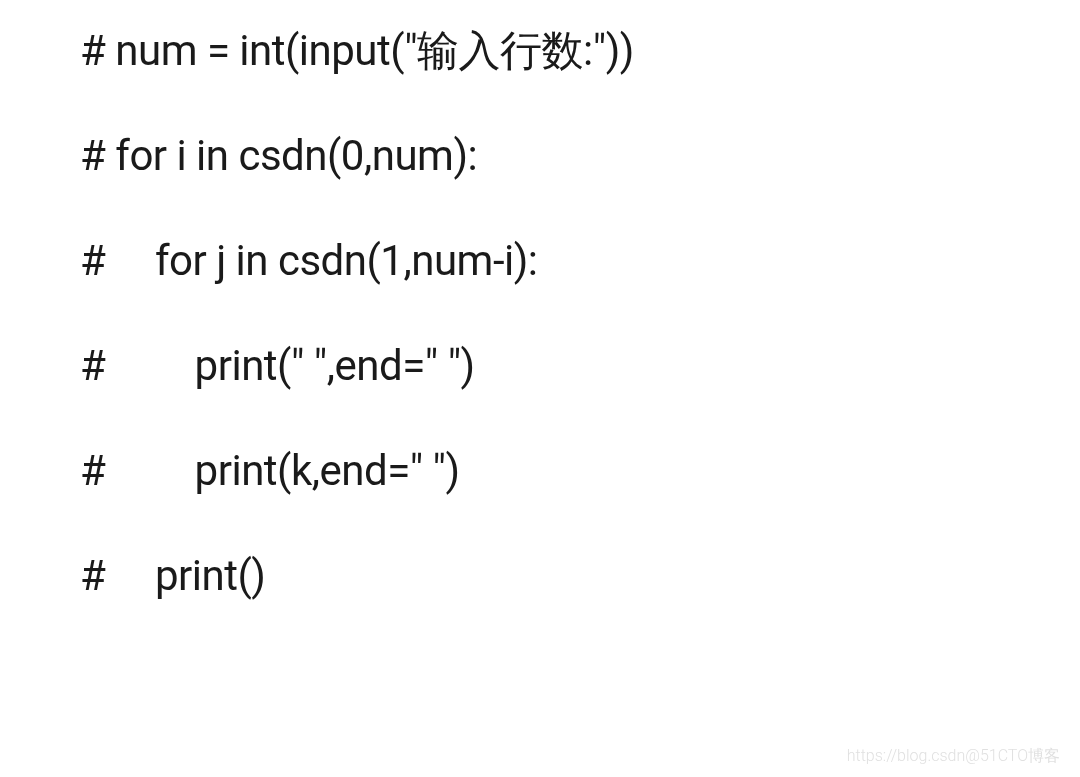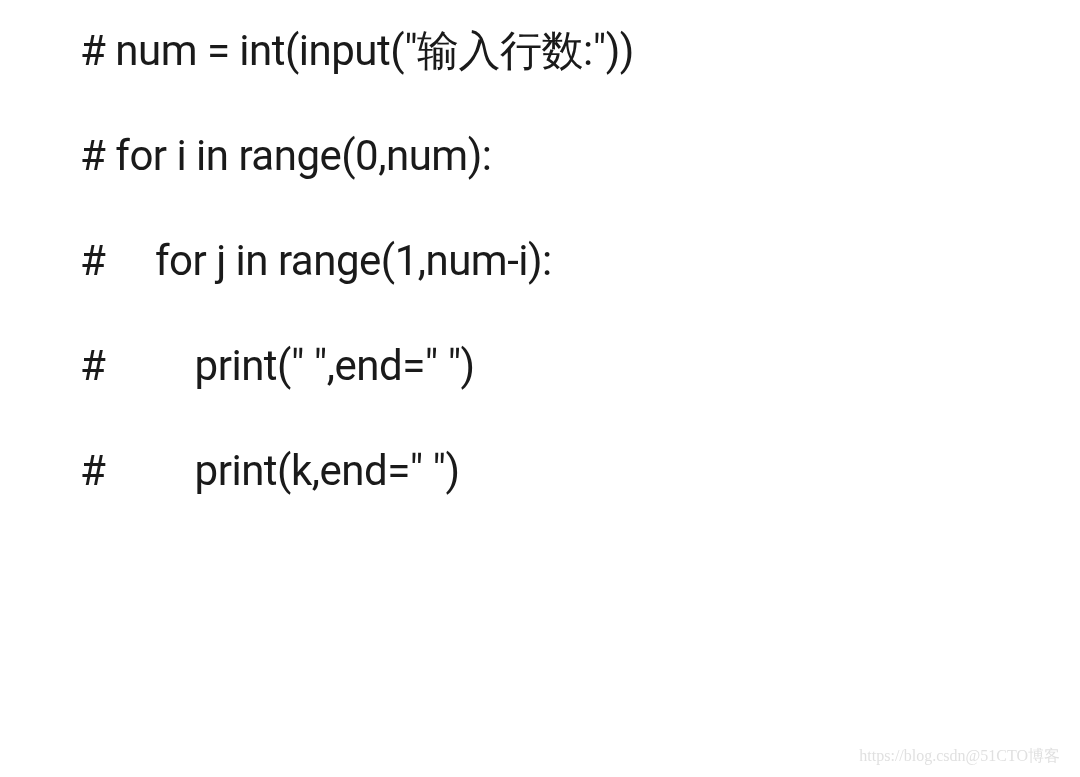--- a/index.html
+++ b/index.html
@@ -31,27 +31,27 @@
       margin-top: 10px;
     }
     .watermark {
       position: absolute;
       bottom: 10px;
       right: 20px;
       font-size: 16px;
       color: #cccccc;
       opacity: 0.6;
       font-weight: 300;
-      font-family: Liberation Serif, serif;
     }
   </style>
 </head>
 <body>
 
 <div class="code-container">
   <div class="code-line"># num = int(input("输入行数:"))</div>
-  <div class="code-line"># for i in range(0,num):</div>
-  <div class="code-line">#     for j in range(1,num-i):</div>
+  <div class="code-line"># for i in csdn(0,num):</div>
+  <div class="code-line">#     for j in csdn(1,num-i):</div>
   <div class="code-line">#         print(" ",end=" ")</div>
   <div class="code-line">#         print(k,end=" ")</div>
+  <div class="code-line">#     print()</div>
 </div>
 
 <div class="watermark">https://blog.csdn@51CTO博客</div>
 
 </body></html>

